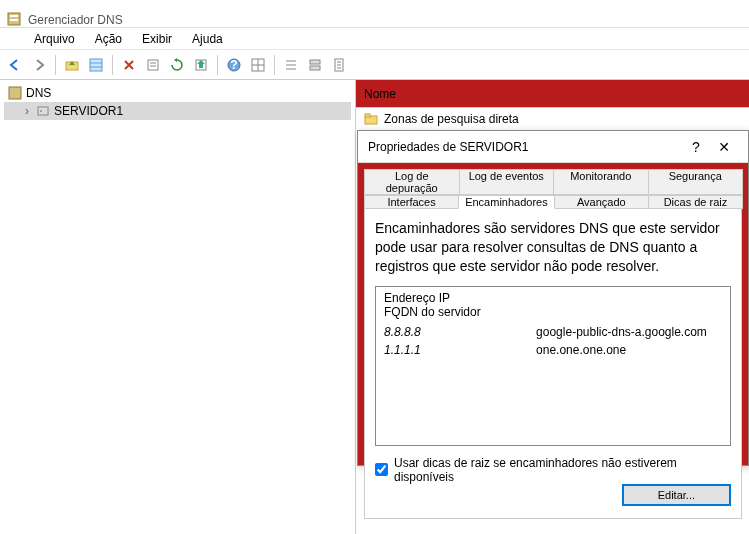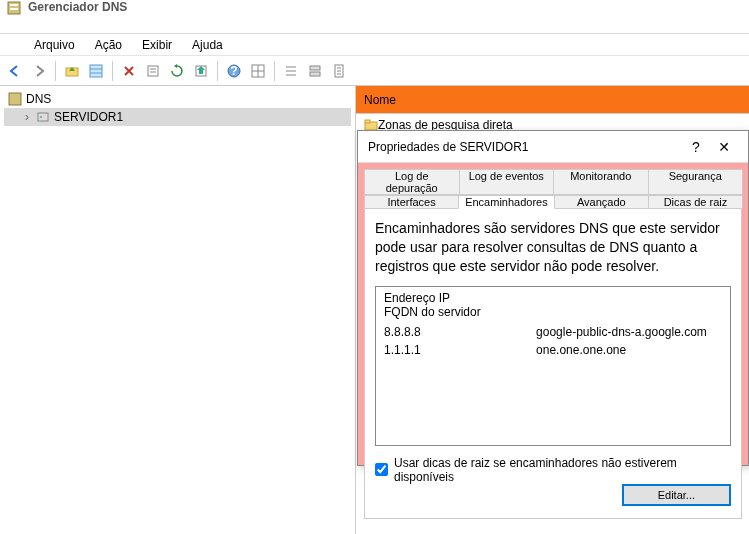--- a/index.html
+++ b/index.html
@@ -1,64 +1,64 @@
 <!DOCTYPE html>
 <html><head>
 <meta charset="utf-8">
 <style>
 * { box-sizing: border-box; margin: 0; padding: 0; font-family: 'Segoe UI', Tahoma, sans-serif; font-size: 12px; }
 body { background: #fff; width: 749px; height: 534px; overflow: hidden; position: relative; }
 
 
-.titlebar { height: 34px; background: #fff; border-bottom: 1px solid #ddd; display: flex; align-items: flex-start; padding: 0 6px; font-weight: bold; }
+.titlebar { height: 28px; background: #fff; border-bottom: 1px solid #ddd; display: flex; align-items: flex-end; padding: 0 6px; }
 .titlebar-icon { width: 16px; height: 16px; margin-right: 6px; display: inline-flex; align-items: center; justify-content: center; }
 .titlebar-text { color: #555; }
 
 
 .menubar { height: 22px; background: #fff; display: flex; align-items: center; padding: 0 24px; border-bottom: 1px solid #e5e5e5; }
 .menubar span { padding: 2px 10px; cursor: default; }
 
 
 .toolbar { height: 30px; background: #fff; border-bottom: 1px solid #ccc; display: flex; align-items: center; padding: 0 4px; gap: 2px; }
 .tool-btn { width: 22px; height: 22px; display: inline-flex; align-items: center; justify-content: center; cursor: pointer; border: 1px solid transparent; }
 .tool-sep { width: 1px; height: 20px; background: #ccc; margin: 0 3px; }
 
 
 .main { display: flex; height: calc(534px - 26px - 22px - 30px); }
 .left-pane { width: 356px; border-right: 1px solid #ccc; padding: 4px; background: #fff; }
 .right-pane { flex: 1; background: #fff; }
 .tree-root { padding: 2px 4px; display: flex; align-items: center; gap: 4px; }
 .tree-child { padding: 2px 4px 2px 18px; display: flex; align-items: center; gap: 4px; }
 .tree-child.selected { background: #d9d9d9; }
 .tree-expand { width: 10px; text-align: center; color: #666; cursor: pointer; }
-.right-header { height: 28px; border-bottom: 1px solid #ccc; display: flex; align-items: center; padding: 0 8px; background: #f97316; }
-.right-row { display: flex; align-items: center; padding: 4px 8px; }
-
-
-.dialog { position: absolute; left: 357px; top: 130px; width: 392px; height: 336px; background: #fca5a5; border: 1px solid #888; box-shadow: 2px 2px 8px rgba(0,0,0,0.2); }
+.right-header { height: 28px; border-bottom: 1px solid #ccc; display: flex; align-items: center; padding: 0 8px; background: #b91c1c; }
+.right-row { display: flex; align-items: center; padding: 4px 8px; gap: 6px; }
+
+
+.dialog { position: absolute; left: 357px; top: 130px; width: 392px; height: 336px; background: #b91c1c; border: 1px solid #888; box-shadow: 2px 2px 8px rgba(0,0,0,0.2); }
 .dialog-title { height: 32px; background: #fff; display: flex; align-items: center; padding: 0 10px; border-bottom: 1px solid #ddd; }
 .dialog-title-text { flex: 1; }
 .dialog-help { width: 28px; text-align: center; font-size: 14px; cursor: pointer; }
 .dialog-close { width: 28px; text-align: center; font-size: 14px; cursor: pointer; }
 
 
 .tabrow { display: flex; background: #f0f0f0; }
 .tabrow.top { margin-top: 6px; }
 .tab { flex: 1; text-align: center; padding: 0 6px; border: 1px solid #ccc; background: #f0f0f0; cursor: pointer; font-size: 11px; margin-right: -1px; }
 .tab.active { background: #fff; border-bottom: 1px solid #fff; position: relative; z-index: 2; }
 
 .tab-content { background: #fff; border: 1px solid #ccc; border-top: none; margin: 0; padding: 10px; height: 310px; position: relative; }
 .desc { font-size: 14px; line-height: 1.35; margin-bottom: 10px; }
 
 .listbox { border: 1px solid #888; height: 160px; background: #fff; }
 .list-header { display: flex; padding: 4px 8px; font-size: 11px; flex-direction: column; }
 .list-header > div:first-child { width: 45%; }
 .list-header > div:last-child { width: 55%; }
 .list-row { display: flex; padding: 2px 8px; font-size: 11px; }
-.list-row > div:first-child { width: 45%; }
+.list-row > div:first-child { width: 45%; font-style: italic; }
 .list-row > div:last-child { width: 55%; }
 
 .checkbox-row { display: flex; align-items: center; gap: 6px; margin-top: 10px; font-size: 11px; }
 .checkbox-row input { width: 13px; height: 13px; }
 
 .edit-btn { position: absolute; right: 10px; bottom: 12px; padding: 3px 34px; border: 2px solid #0078d7; background: #e1e1e1; cursor: pointer; font-size: 11px; }
 
 
 svg { display: block; }
 </style>

